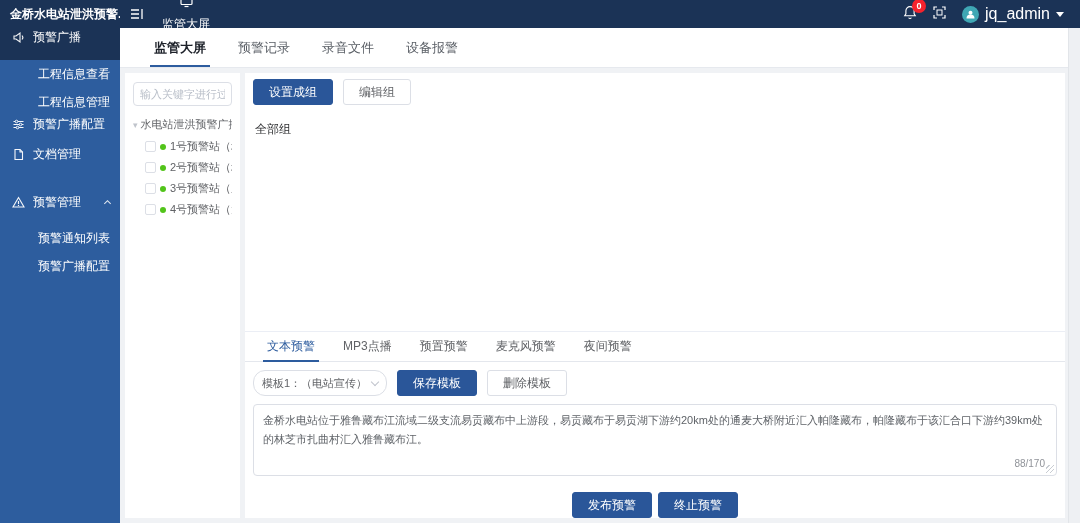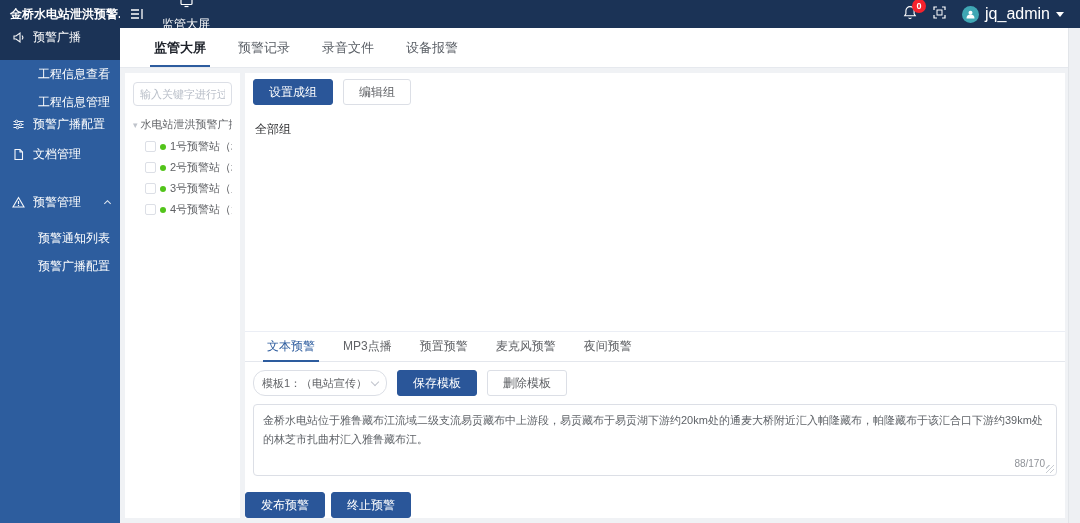--- a/index.html
+++ b/index.html
@@ -84,21 +84,21 @@
     transform:rotate(45deg); margin-top:-3px; flex:0 0 6px; }
   .ta-wrap { position:relative; margin:0 8px; }
   textarea.content { width:100%; height:72px; border:1px solid #dcdfe6; border-radius:4px;
     padding:6px 9px; font-size:11px; color:#5f6368; font-family:inherit; resize:none;
     line-height:1.7; outline:none; display:block; }
   .counter { position:absolute; right:12px; bottom:7px; font-size:10px; color:#909399;
     background:#fff; padding-left:4px; }
   .resize-grip { position:absolute; right:3px; bottom:3px; width:8px; height:8px;
     background:repeating-linear-gradient(135deg, transparent 0 2px, #c8ccd2 2px 3px);
     cursor:nwse-resize; }
-  .action-row { display:flex; gap:6px; margin-top:16px; }
+  .action-row { display:flex; justify-content:center; gap:6px; margin-top:16px; }
   
   .scroll-gutter { position:absolute; right:0; top:28px; width:12px; height:495px;
     background:#eef0f3; border-left:1px solid #e2e5e9; }
 </style>
 </head>
 <body>
 
 <div id="app">
 
   <header class="topbar">

